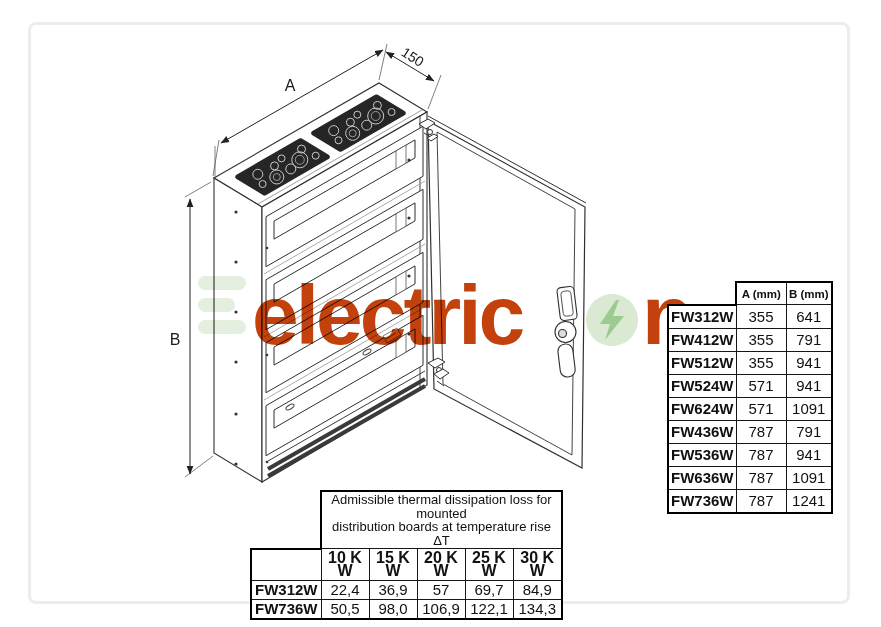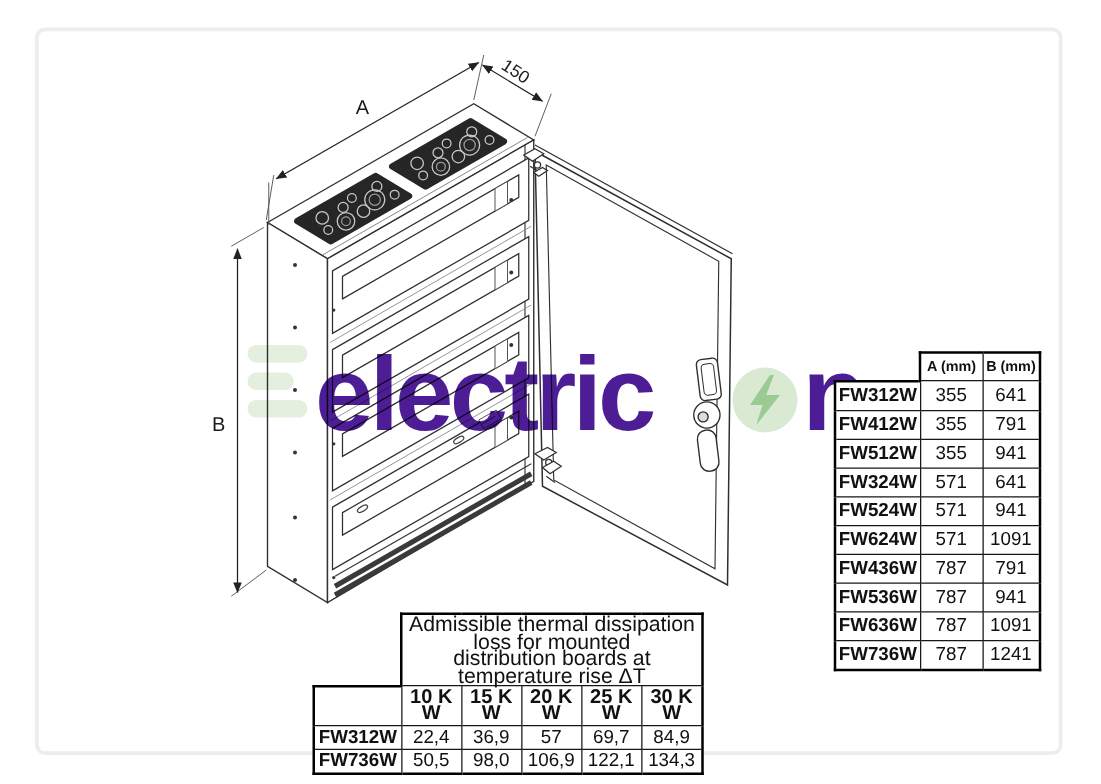--- a/index.html
+++ b/index.html
@@ -10,42 +10,42 @@
   svg.drawing{position:absolute;left:0;top:0;z-index:1;}
 
   
   .watermark{position:absolute;left:196px;top:258px;width:500px;height:96px;
              z-index:2;mix-blend-mode:multiply;pointer-events:none;}
   .wm-logo{position:absolute;left:2px;top:18px;width:48px;height:58px;
            display:flex;flex-direction:column;justify-content:space-between;}
   .wm-logo i{display:block;height:14px;border-radius:7px;background:#e4efdf;}
   .wm-logo i.mid{width:78%;}
   .wm-word{position:absolute;top:15px;font-size:84px;font-weight:bold;
-           line-height:1;letter-spacing:-3px;color:#4c1d95;}
+           line-height:1;letter-spacing:-3px;color:#c2410c;}
   .wm-word.start{left:56px;}
   .wm-word.end{left:446px;}
   .wm-o{position:absolute;left:390px;top:36px;width:52px;height:52px;
         border-radius:50%;background:#d9e9d2;}
   .wm-o svg{position:absolute;left:0;top:0;}
 
   
   table{border-collapse:collapse;table-layout:fixed;position:absolute;z-index:3;}
   td{border:1px solid #161616;text-align:center;vertical-align:middle;
      padding:0;color:#111;background:#fff;font-size:15px;}
   td.nocell{border:none;background:transparent;}
   .bt{border-top:2px solid #000;} .bb{border-bottom:2px solid #000;}
   .bl{border-left:2px solid #000;} .br{border-right:2px solid #000;}
   .bold{font-weight:bold;}
 
   table.dims{left:667px;top:281px;width:164px;}
   table.dims td{height:22px;}
   table.dims tr.hdr td{height:21px;font-size:11.5px;}
 
   table.thermal{left:250px;top:490px;width:311px;}
-  td.title{font-size:17px;line-height:13.5px;height:29px;padding:1px 0;}
+  td.title{font-size:13px;line-height:13.5px;height:29px;padding:1px 0;}
   table.thermal tr.hdr td{height:30px;font-size:16px;line-height:13.5px;}
   table.thermal tr.data td{height:18px;}
 </style>
 </head>
 <body>
 
 <div class="frame"></div>
 
 <svg class="drawing" width="881" height="627" viewBox="0 0 881 627">
   <defs>
@@ -222,25 +222,20 @@
         <td class="bold bl">FW412W</td>
         <td>355</td>
         <td class="br">791</td>
       </tr>
   <tr>
         <td class="bold bl">FW512W</td>
         <td>355</td>
         <td class="br">941</td>
       </tr>
   <tr>
-        <td class="bold bl">FW324W</td>
-        <td>571</td>
-        <td class="br">641</td>
-      </tr>
-  <tr>
         <td class="bold bl">FW524W</td>
         <td>571</td>
         <td class="br">941</td>
       </tr>
   <tr>
         <td class="bold bl">FW624W</td>
         <td>571</td>
         <td class="br">1091</td>
       </tr>
   <tr>

